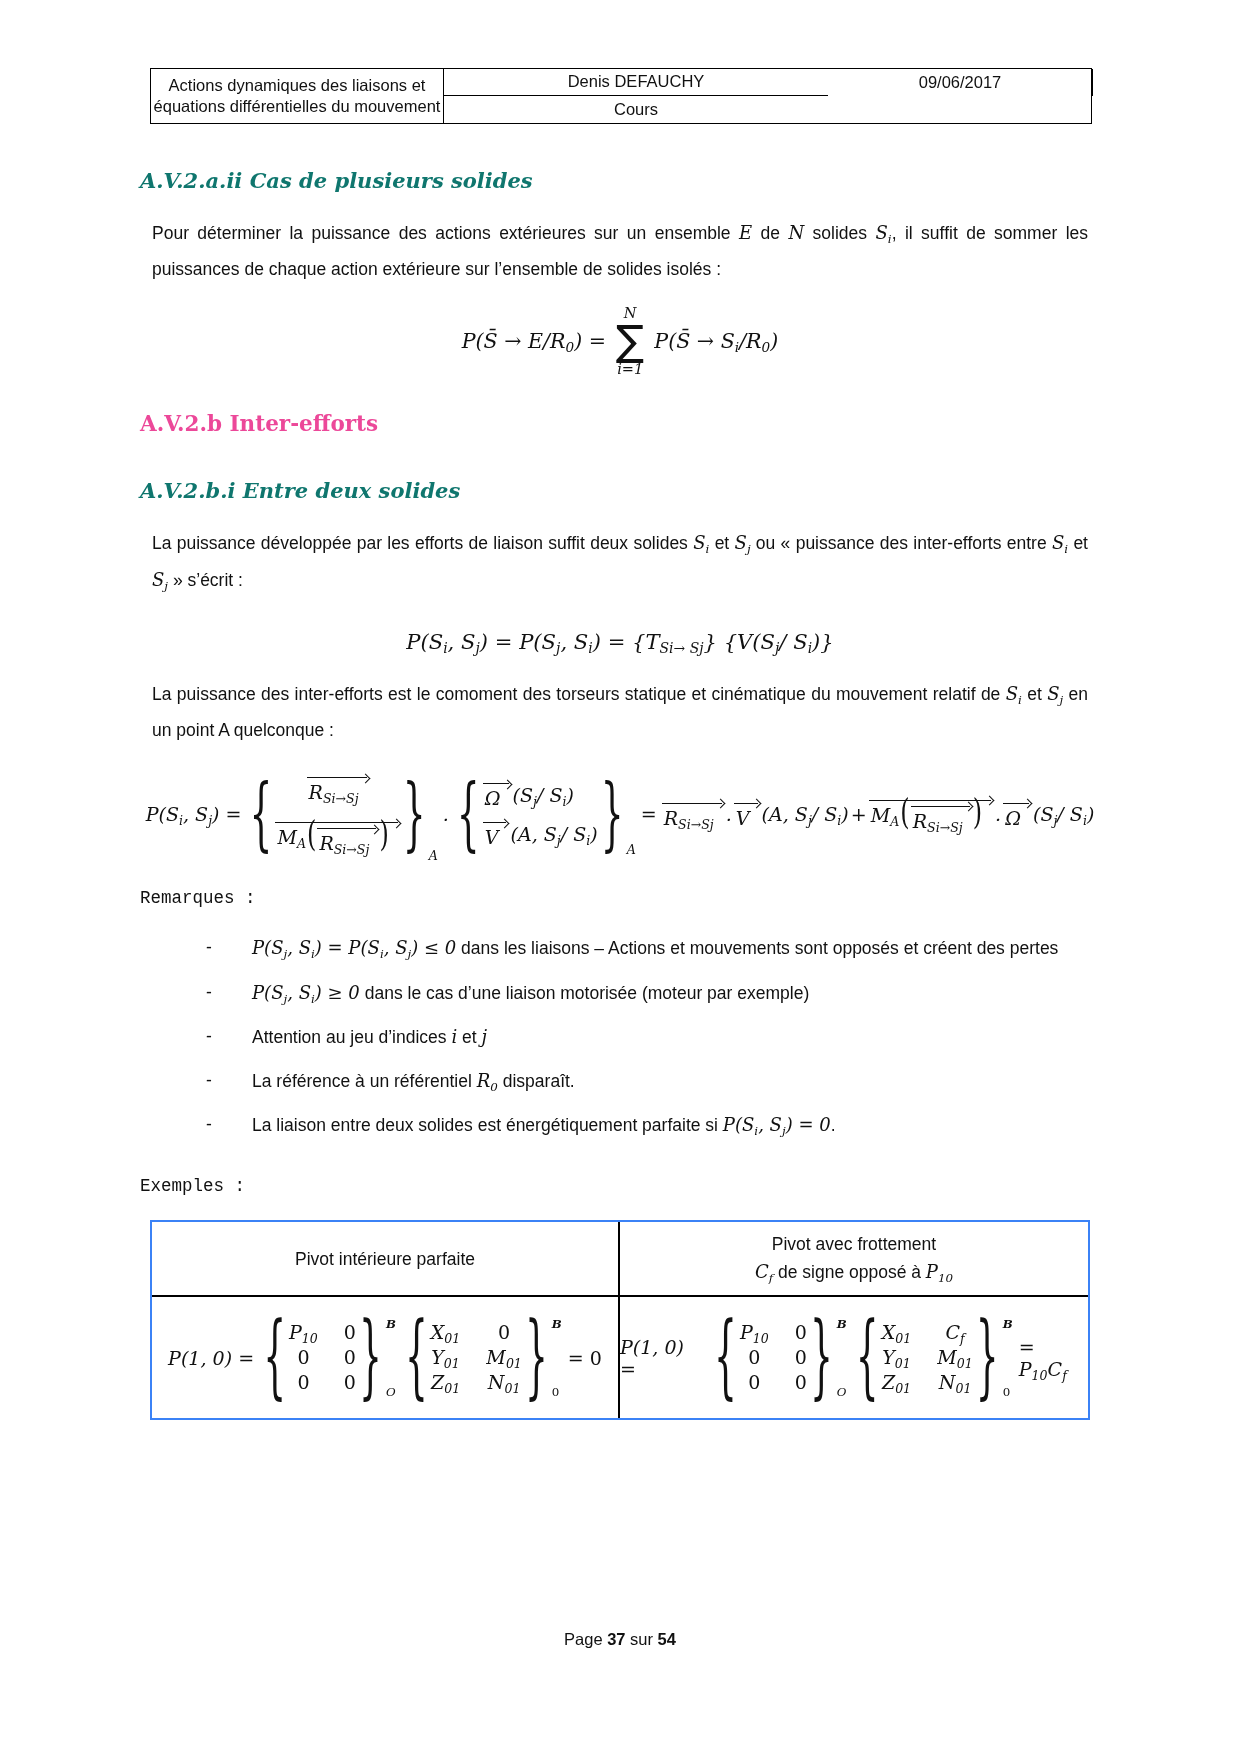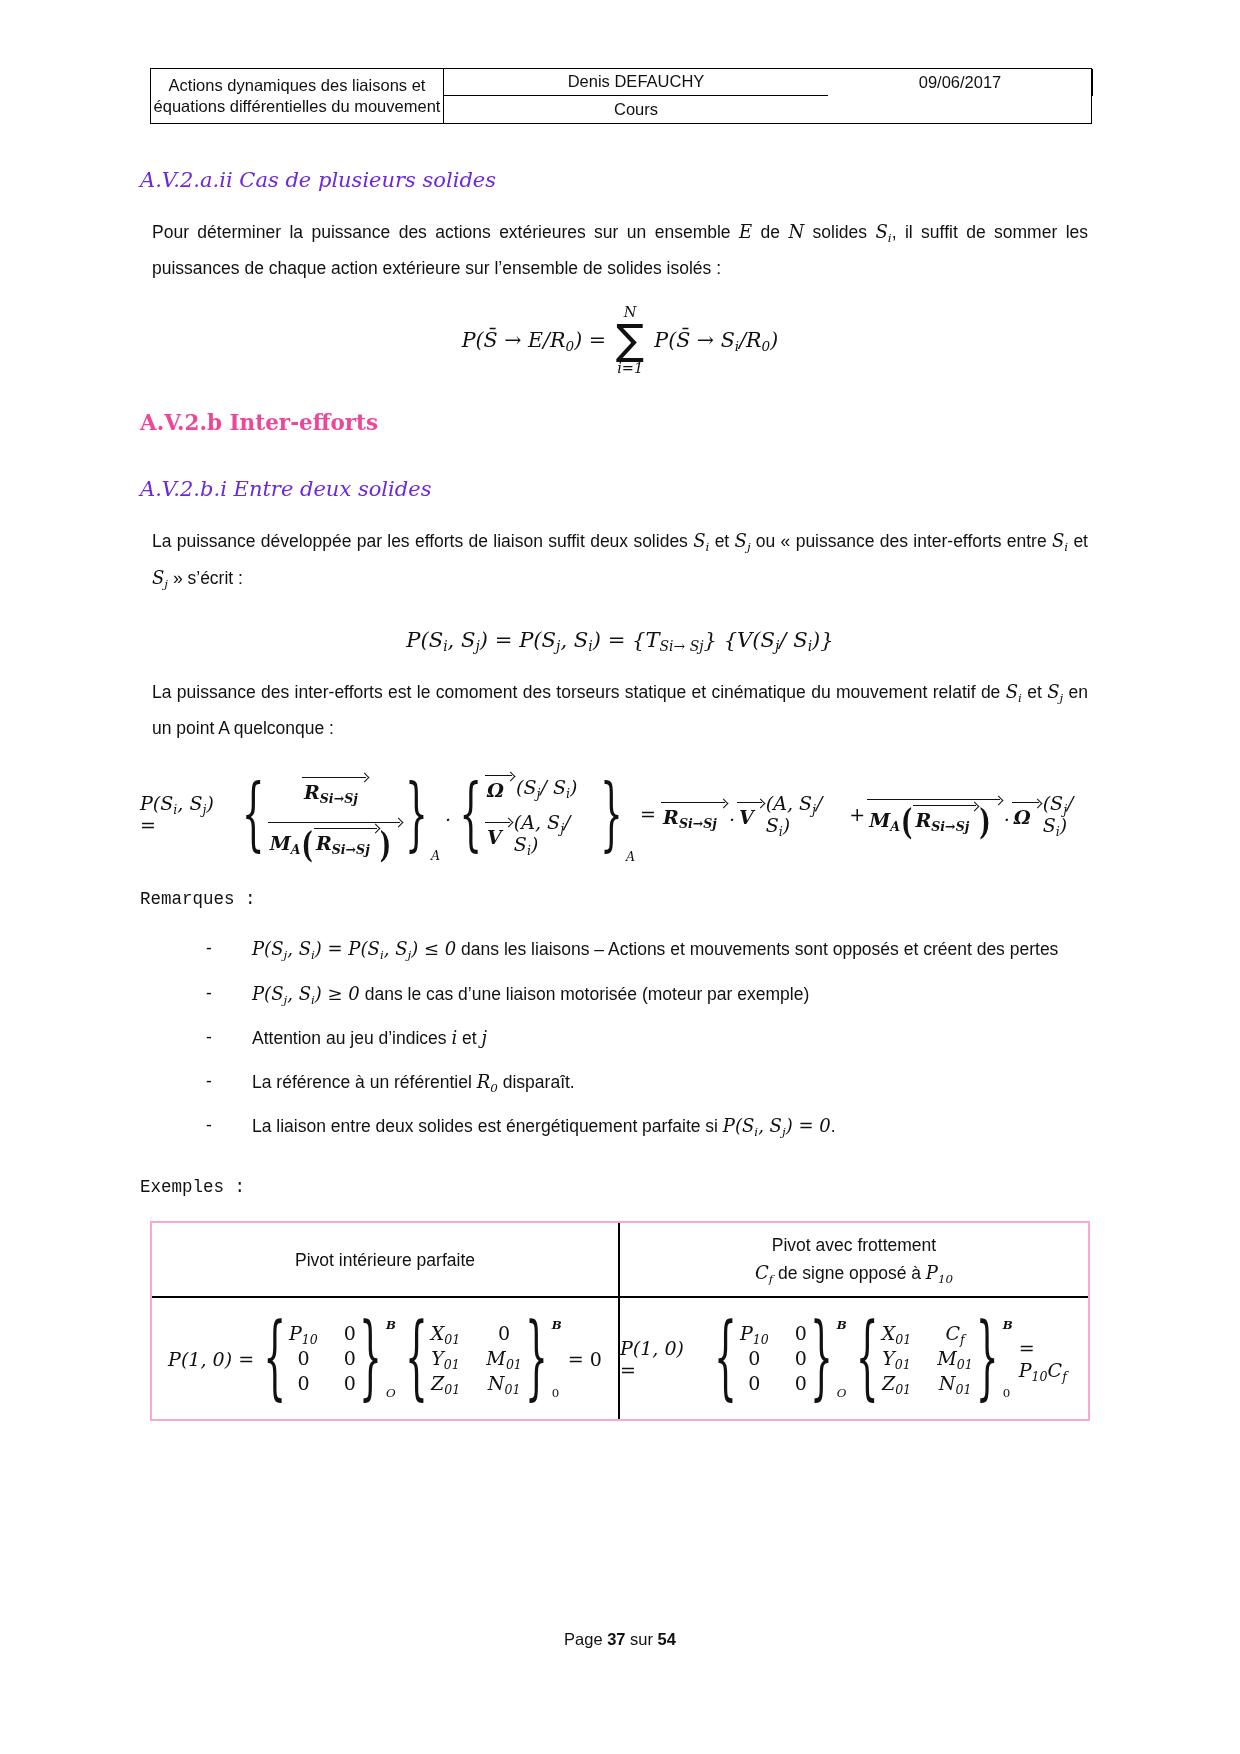--- a/index.html
+++ b/index.html
@@ -9,22 +9,22 @@
   
   .hdr{margin-left:10px;width:942px;display:grid;grid-template-columns:293px 384px 265px;
        grid-template-rows:27px 27px;border:1.8px solid #000;box-sizing:border-box;
        font-size:16.5px;}
   .hdr .cell{display:flex;align-items:center;justify-content:center;
        border-right:1.6px solid #000;border-bottom:1.6px solid #000;box-sizing:border-box;line-height:1.3;}
   .hdr .c-mid{grid-row:1/3;flex-direction:column;border-bottom:none;}
   .hdr .c3{border-right:none;}
   .hdr .rb{border-bottom:none;}
   
-  .h-orange{font-family:"DejaVu Serif","Liberation Serif",serif;font-weight:normal;font-style:italic;
-            color:#6d28d9;font-size:21px;margin:44px 0 0;}
+  .h-orange{font-family:"DejaVu Serif","Liberation Serif",serif;font-weight:bold;font-style:italic;
+            color:#0f766e;font-size:21px;margin:44px 0 0;}
   .h-orange.second{margin-top:42px;}
   .h-green{font-family:"DejaVu Serif","Liberation Serif",serif;font-weight:bold;color:#ec4899;
            font-size:21.5px;margin:34px 0 0;}
   
   p.body{margin:22px 12px 0;line-height:2.05;text-align:justify;}
   .m{font-family:"DejaVu Serif","Liberation Serif",serif;font-style:italic;font-size:103%;}
   .up{font-style:normal;}
   sub{font-size:66%;vertical-align:-0.3em;line-height:0;}
   
   .formula{display:flex;align-items:center;justify-content:center;
@@ -43,35 +43,35 @@
          font-family:"DejaVu Serif",serif;font-style:normal;}
   .b2{font-size:36px;transform:scaleY(2.25);margin:0 3px;}
   .b3{font-size:36px;transform:scaleY(2.55);margin:0 3px;}
   .pbrace{display:inline-block;line-height:0.8;transform:scaleY(1.45);font-size:24px;margin:0 1px;
           font-family:"DejaVu Serif",serif;font-style:normal;}
   .bsub{align-self:flex-end;transform:translateY(9px);font-size:68%;}
   .cornr{display:inline-flex;flex-direction:column;justify-content:space-between;align-self:stretch;margin-left:1px;}
   .cornr .csup{font-size:64%;transform:translateY(-4px);font-weight:bold;}
   .cornr .csub{font-size:64%;transform:translateY(5px);}
   
-  .oarr{display:inline-flex;align-items:flex-end;position:relative;padding:7px 10px 0 2px;font-weight:bold;}
+  .oarr{display:inline-flex;align-items:flex-start;position:relative;padding:7px 10px 0 2px;}
   .oarr::before{content:"";position:absolute;top:3px;left:0;right:2px;border-top:1.4px solid #111;}
   .oarr::after{content:"";position:absolute;top:0.1px;right:0;width:6px;height:6px;
                border-top:1.4px solid #111;border-right:1.4px solid #111;transform:rotate(45deg);}
   .oarr .oarr{padding:6px 9px 0 2px;}
   .oarr .oarr::before{top:2px;}
   .oarr .oarr::after{top:-0.9px;}
   
   .label{margin:34px 0 0;font-family:Liberation Mono, monospace;}
   .rlist{margin:22px 0 0;}
   .li{display:flex;padding-left:66px;line-height:1.95;margin-bottom:9px;text-align:justify;}
   .li .dash{width:46px;flex:0 0 46px;}
   .li .litext{flex:1;padding-right:4px;}
   
-  .extable{margin:24px 0 0 10px;width:940px;border:2px solid #f9a8d4;box-sizing:border-box;
+  .extable{margin:24px 0 0 10px;width:940px;border:2px solid #3b82f6;box-sizing:border-box;
            display:grid;grid-template-columns:1fr 1fr;}
   .extable .th{min-height:73px;border-bottom:2px solid #000;display:flex;flex-direction:column;
            align-items:center;justify-content:center;text-align:center;line-height:1.6;font-size:17.5px;}
   .extable .td{min-height:121px;display:flex;align-items:center;justify-content:center;}
   .extable .cleft{border-right:2px solid #000;}
   .mrows{display:grid;grid-template-columns:auto auto;column-gap:26px;row-gap:1px;
          justify-items:center;align-items:center;line-height:1.25;}
   .matformula{display:flex;align-items:center;gap:6px;font-family:"DejaVu Serif",serif;font-size:18.5px;}
   
   .footer{position:absolute;left:0;right:0;top:1630px;text-align:center;font-size:16.5px;}

